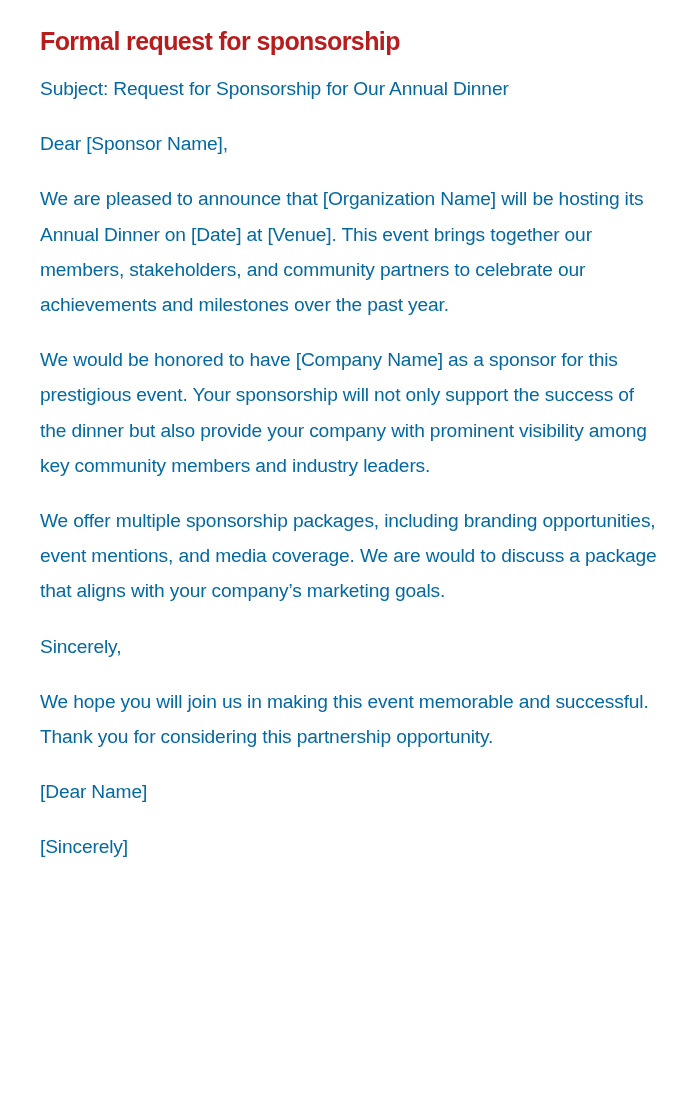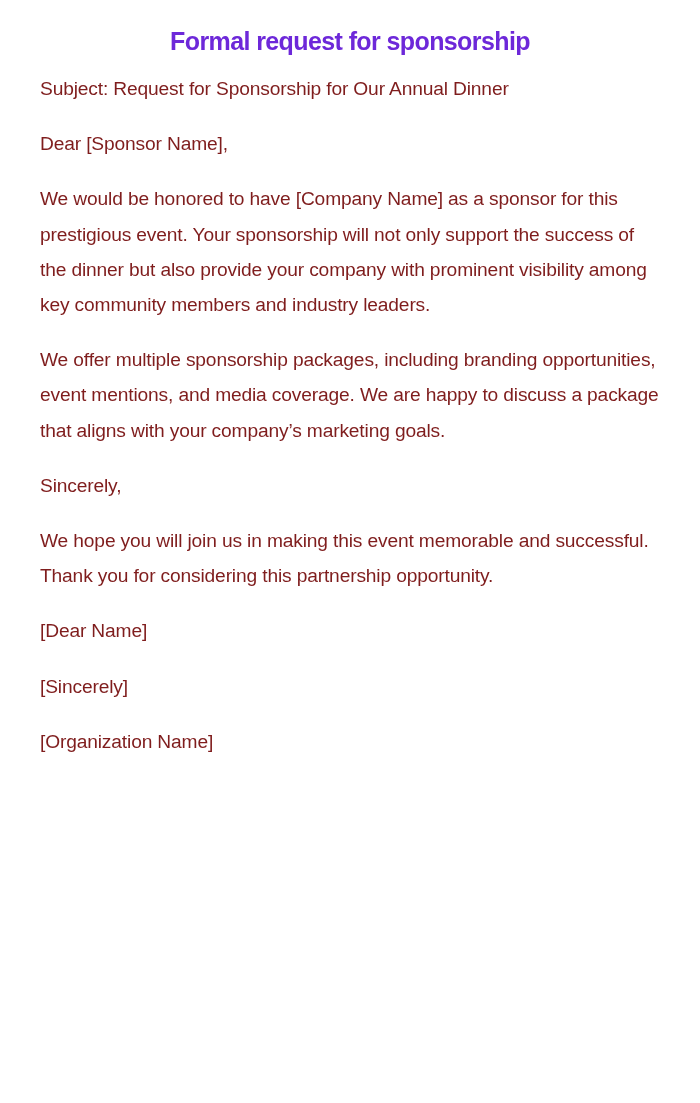--- a/index.html
+++ b/index.html
@@ -19,38 +19,37 @@
       box-sizing: border-box;
       width: 700px;
     }
     .title {
       font-family: "Liberation Sans", sans-serif;
       font-weight: 700;
       font-size: 25px;
       letter-spacing: -0.6px;
       margin: 0 0 13px 0;
       line-height: 34px;
-      color: #6d28d9;
-      text-align: center;
+      color: #b91c1c;
     }
     .para {
       font-size: 19.2px;
       line-height: 35.2px;
       margin: 0 0 20px 0;
       letter-spacing: -0.15px;
-      color: #7f1d1d;
+      color: #0369a1;
     }
   </style>
 </head>
 <body>
 
 <div class="page">
   <h1 class="title">Formal request for sponsorship</h1>
   <p class="para">Subject: Request for Sponsorship for Our Annual Dinner</p>
   <p class="para">Dear [Sponsor Name],</p>
+  <p class="para">We are pleased to announce that [Organization Name] will be hosting its Annual Dinner on [Date] at [Venue]. This event brings together our members, stakeholders, and community partners to celebrate our achievements and milestones over the past year.</p>
   <p class="para">We would be honored to have [Company Name] as a sponsor for this prestigious event. Your sponsorship will not only support the success of the dinner but also provide your company with prominent visibility among key community members and industry leaders.</p>
-  <p class="para">We offer multiple sponsorship packages, including branding opportunities, event mentions, and media coverage. We are happy to discuss a package that aligns with your company’s marketing goals.</p>
+  <p class="para">We offer multiple sponsorship packages, including branding opportunities, event mentions, and media coverage. We are would to discuss a package that aligns with your company’s marketing goals.</p>
   <p class="para">Sincerely,</p>
   <p class="para">We hope you will join us in making this event memorable and successful. Thank you for considering this partnership opportunity.</p>
   <p class="para">[Dear Name]</p>
   <p class="para">[Sincerely]</p>
-  <p class="para">[Organization Name]</p>
 </div>
 
 </body></html>

